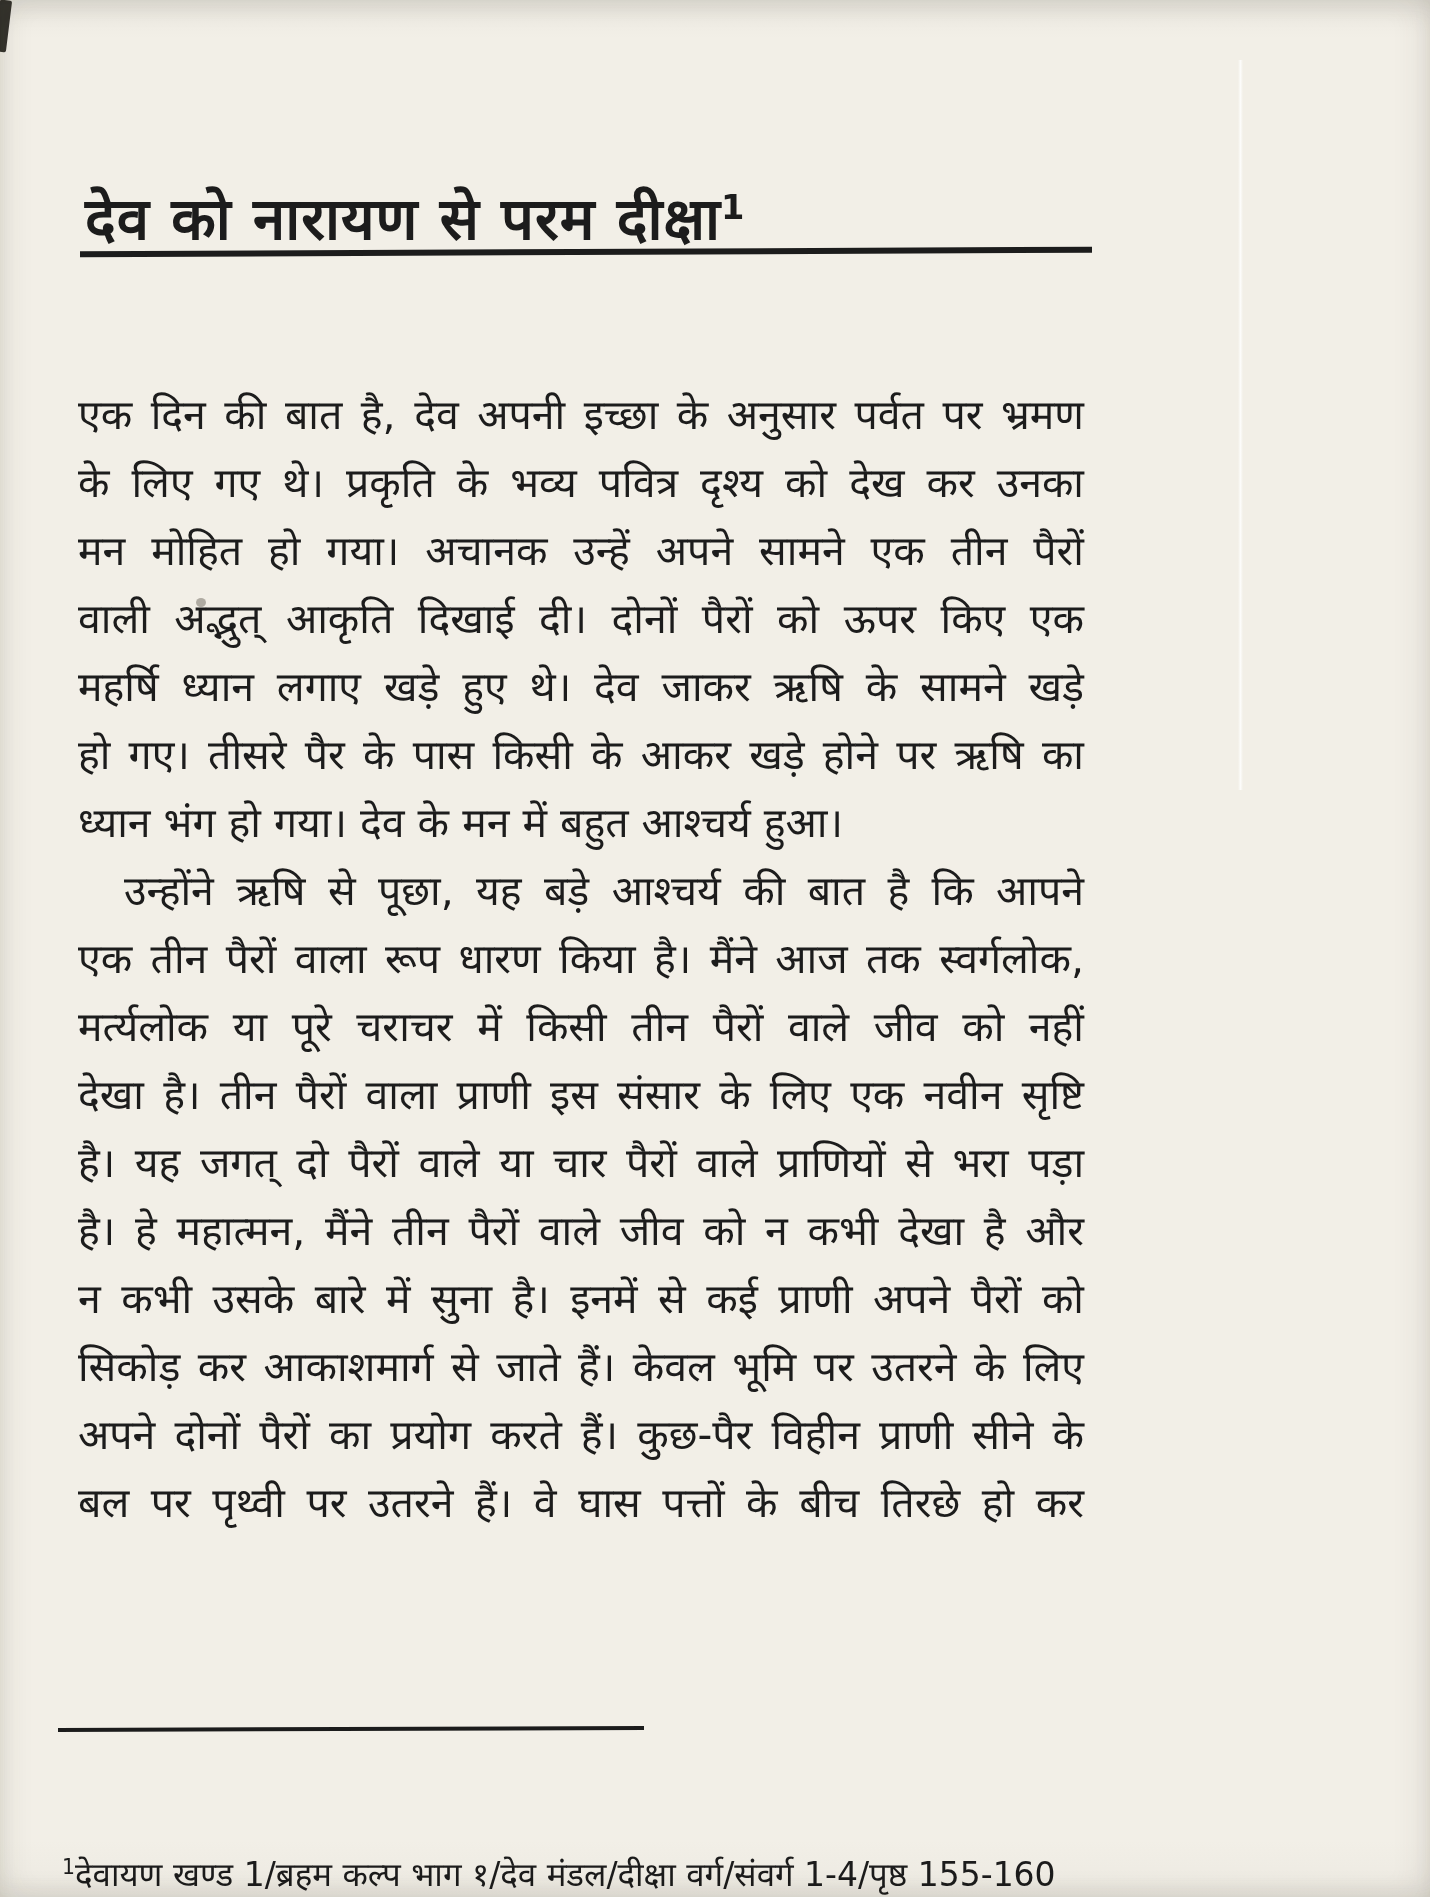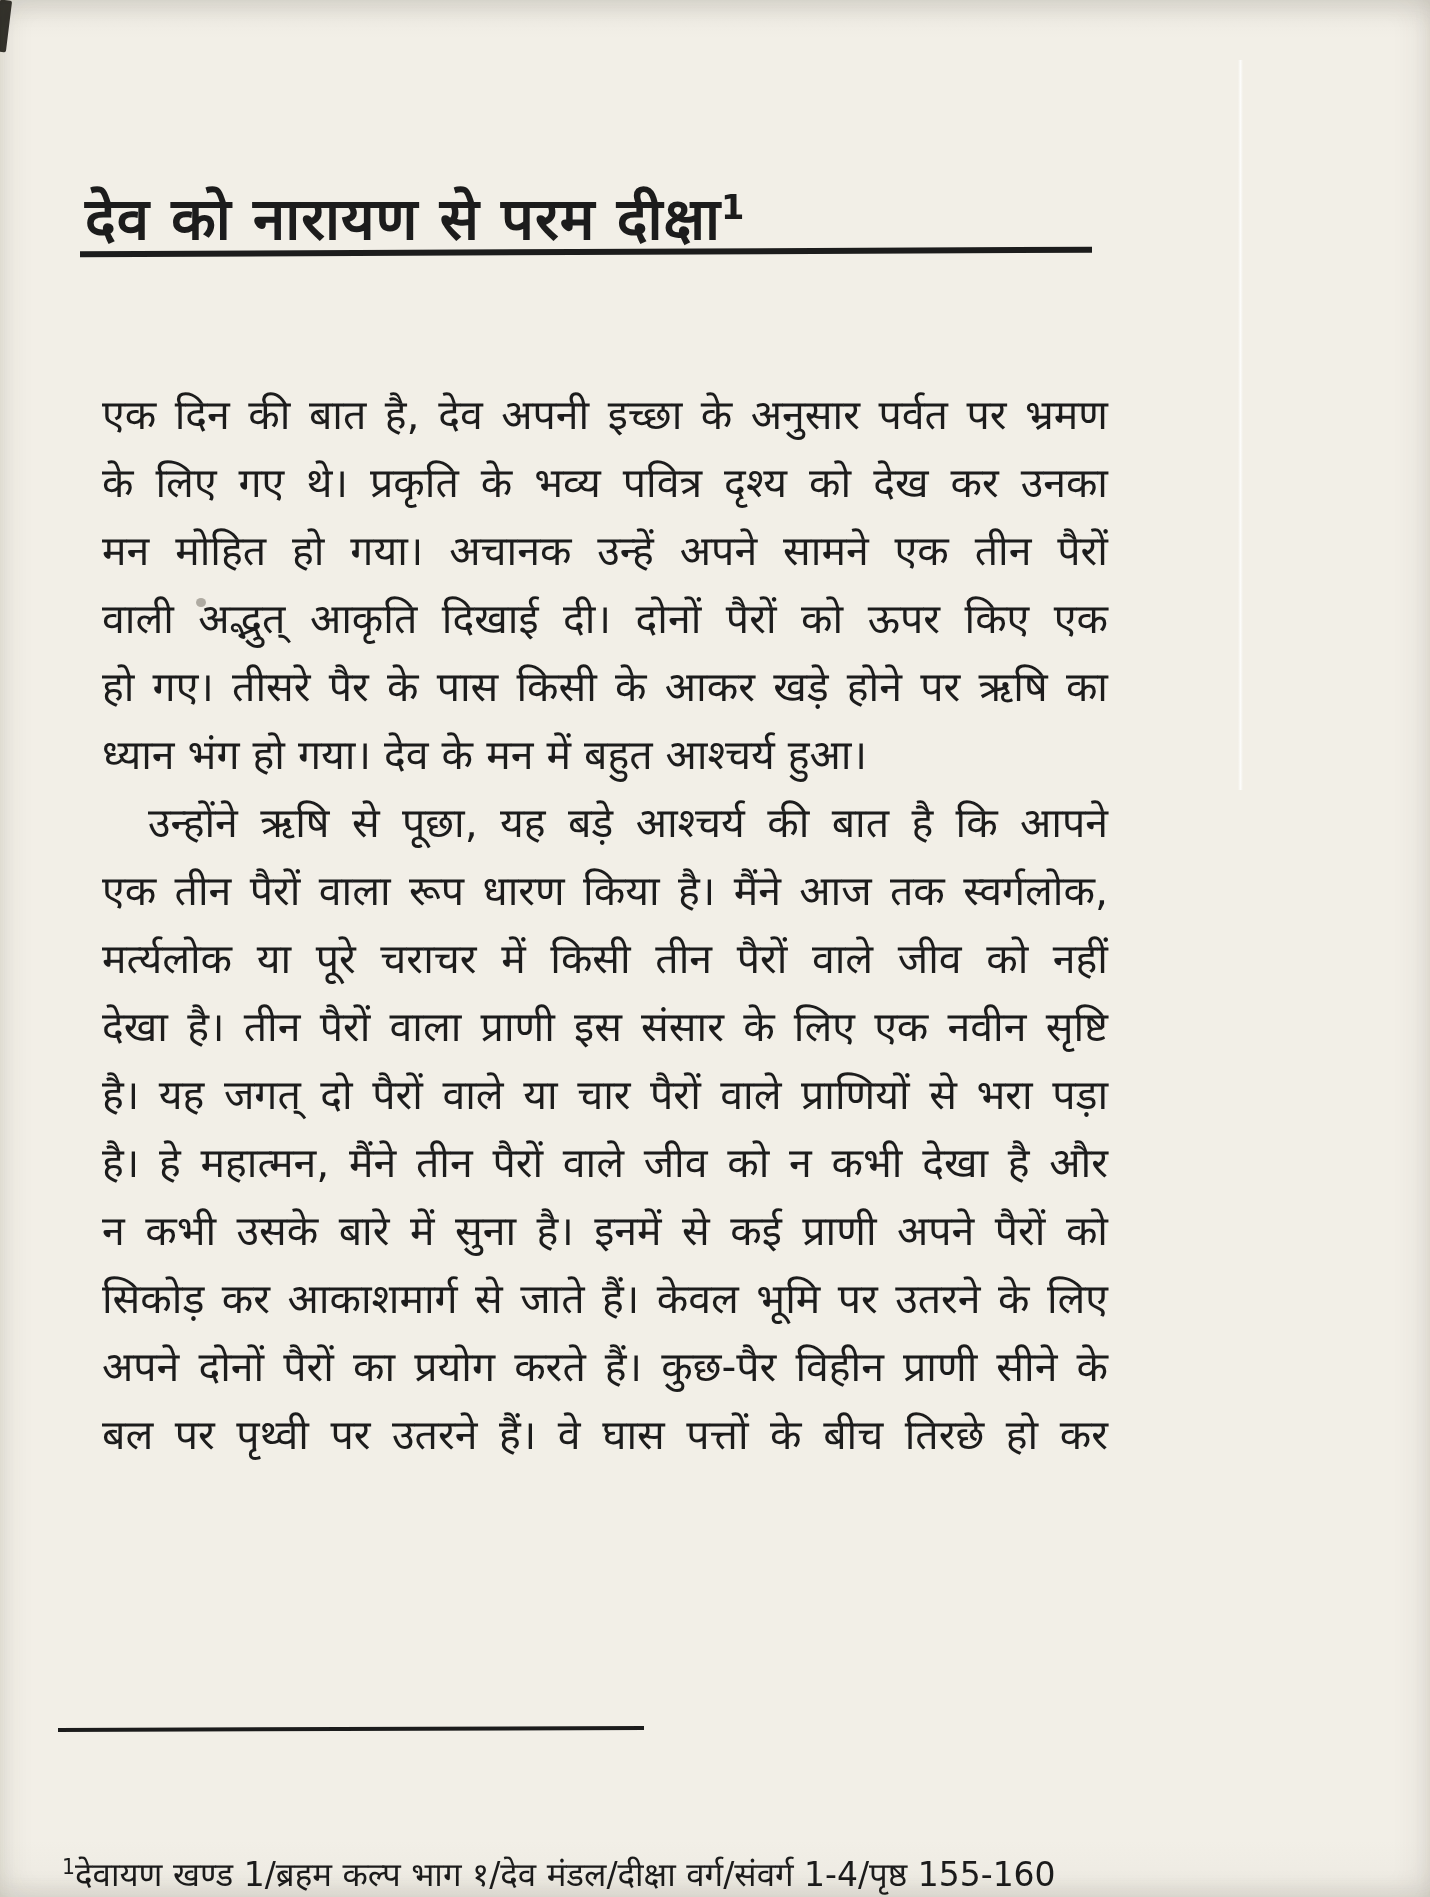--- a/index.html
+++ b/index.html
@@ -61,21 +61,20 @@
   }
   .title-rule {
     position: absolute; left: 80px; top: 249px;
     width: 1012px; height: 6px;
     background: #1c1c1c;
     transform: rotate(-0.25deg);
   }
   .body-block {
     position: absolute; left: 78px; top: 382px;
     width: 1006px;
-    margin-left: 24px;
   }
   .line {
     height: 68px; line-height: 66px;
     font-size: 41px;
     text-align: justify;
     text-align-last: justify;
     white-space: normal;
     overflow: visible;
   }
   .line--end { text-align-last: left; }
@@ -111,20 +110,21 @@
 
   <div class="title-rule"></div>
 
   <div class="body-block">
 
     <div>
       <div class="line">एक दिन की बात है, देव अपनी इच्छा के अनुसार पर्वत पर भ्रमण</div>
       <div class="line">के लिए गए थे। प्रकृति के भव्य पवित्र दृश्य को देख कर उनका</div>
       <div class="line">मन मोहित हो गया। अचानक उन्हें अपने सामने एक तीन पैरों</div>
       <div class="line">वाली अद्भुत् आकृति दिखाई दी। दोनों पैरों को ऊपर किए एक</div>
+      <div class="line">महर्षि ध्यान लगाए खड़े हुए थे। देव जाकर ऋषि के सामने खड़े</div>
       <div class="line">हो गए। तीसरे पैर के पास किसी के आकर खड़े होने पर ऋषि का</div>
       <div class="line line--end">ध्यान भंग हो गया। देव के मन में बहुत आश्चर्य हुआ।</div>
     </div>
 
     <div>
       <div class="line line--indent">उन्होंने ऋषि से पूछा, यह बड़े आश्चर्य की बात है कि आपने</div>
       <div class="line">एक तीन पैरों वाला रूप धारण किया है। मैंने आज तक स्वर्गलोक,</div>
       <div class="line">मर्त्यलोक या पूरे चराचर में किसी तीन पैरों वाले जीव को नहीं</div>
       <div class="line">देखा है। तीन पैरों वाला प्राणी इस संसार के लिए एक नवीन सृष्टि</div>
       <div class="line">है। यह जगत् दो पैरों वाले या चार पैरों वाले प्राणियों से भरा पड़ा</div>

